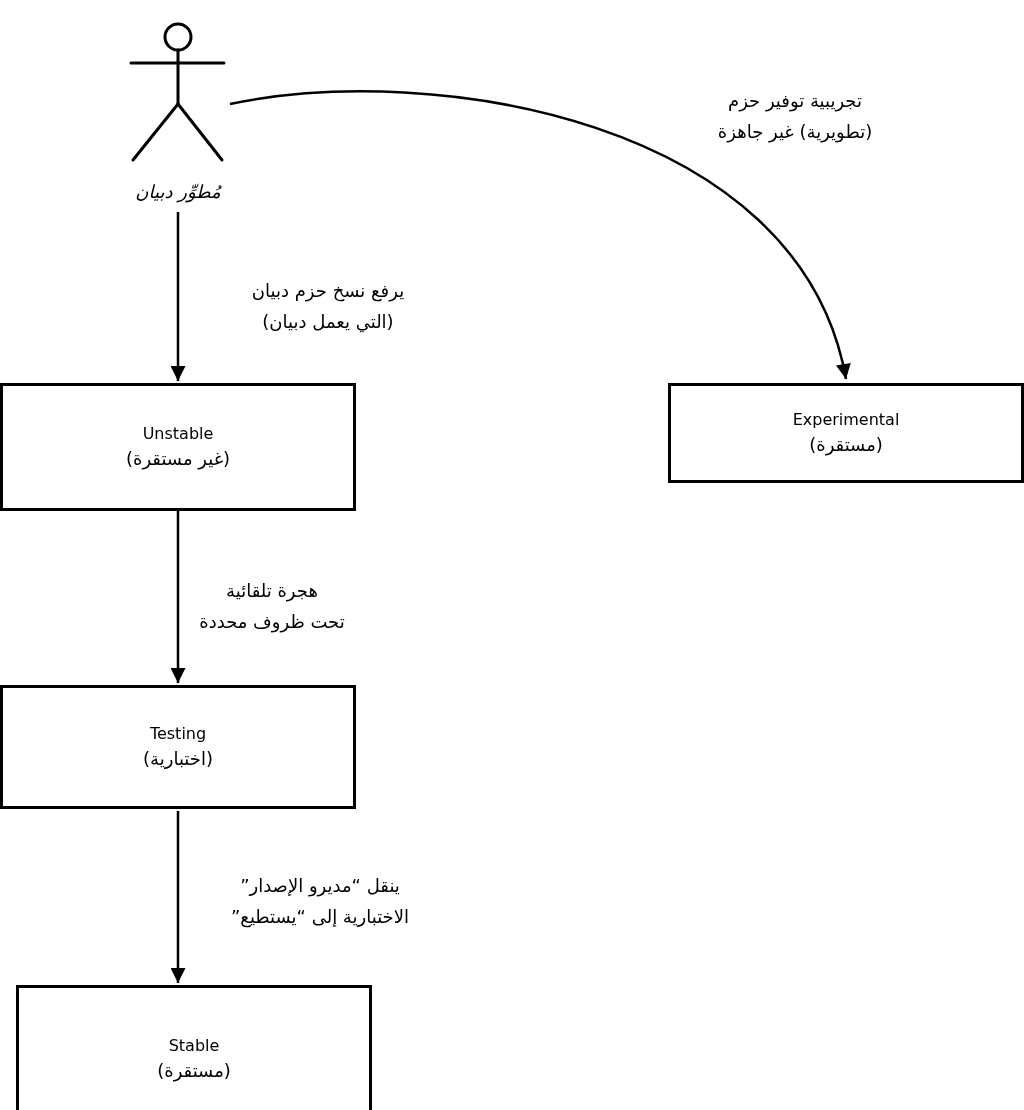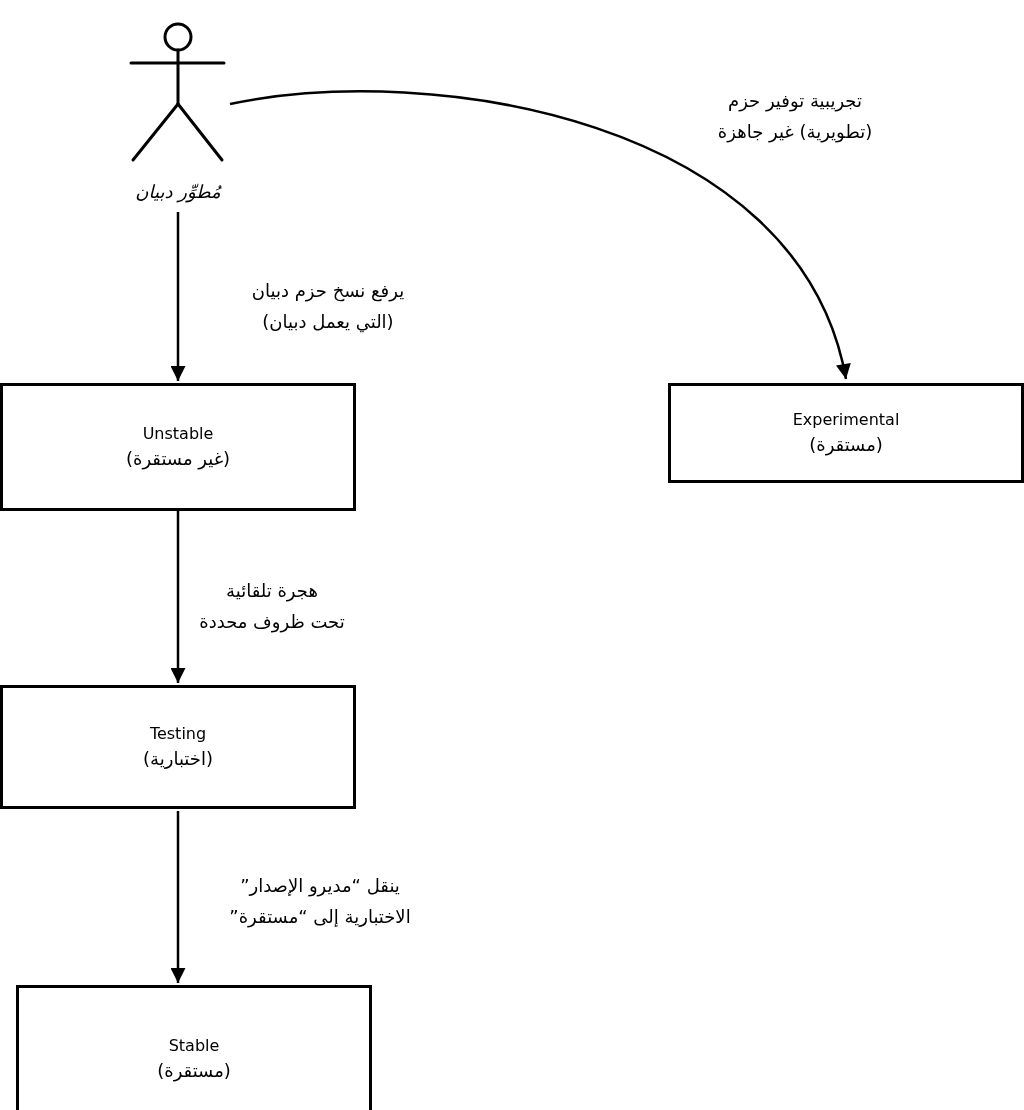--- a/index.html
+++ b/index.html
@@ -81,21 +81,21 @@
     <div>(التي يعمل دبيان)</div>
   </div>
 
   <div class="edge-label" dir="rtl" style="left:168px; top:575px; width:208px;">
     <div>هجرة تلقائية</div>
     <div>تحت ظروف محددة</div>
   </div>
 
   <div class="edge-label" dir="rtl" style="left:195px; top:870px; width:250px;">
     <div>ينقل “مديرو الإصدار”</div>
-    <div>الاختبارية إلى “مستقرة”</div>
+    <div>الاختبارية إلى “يستطيع”</div>
   </div>
 
   <div class="node" style="left:0px; top:383px; width:356px; height:128px;">
     <div class="node-title">Unstable</div>
     <div class="node-subtitle" dir="rtl">(غير مستقرة)</div>
   </div>
 
   <div class="node" style="left:668px; top:383px; width:356px; height:100px;">
     <div class="node-title">Experimental</div>
     <div class="node-subtitle" dir="rtl">(مستقرة)</div>

